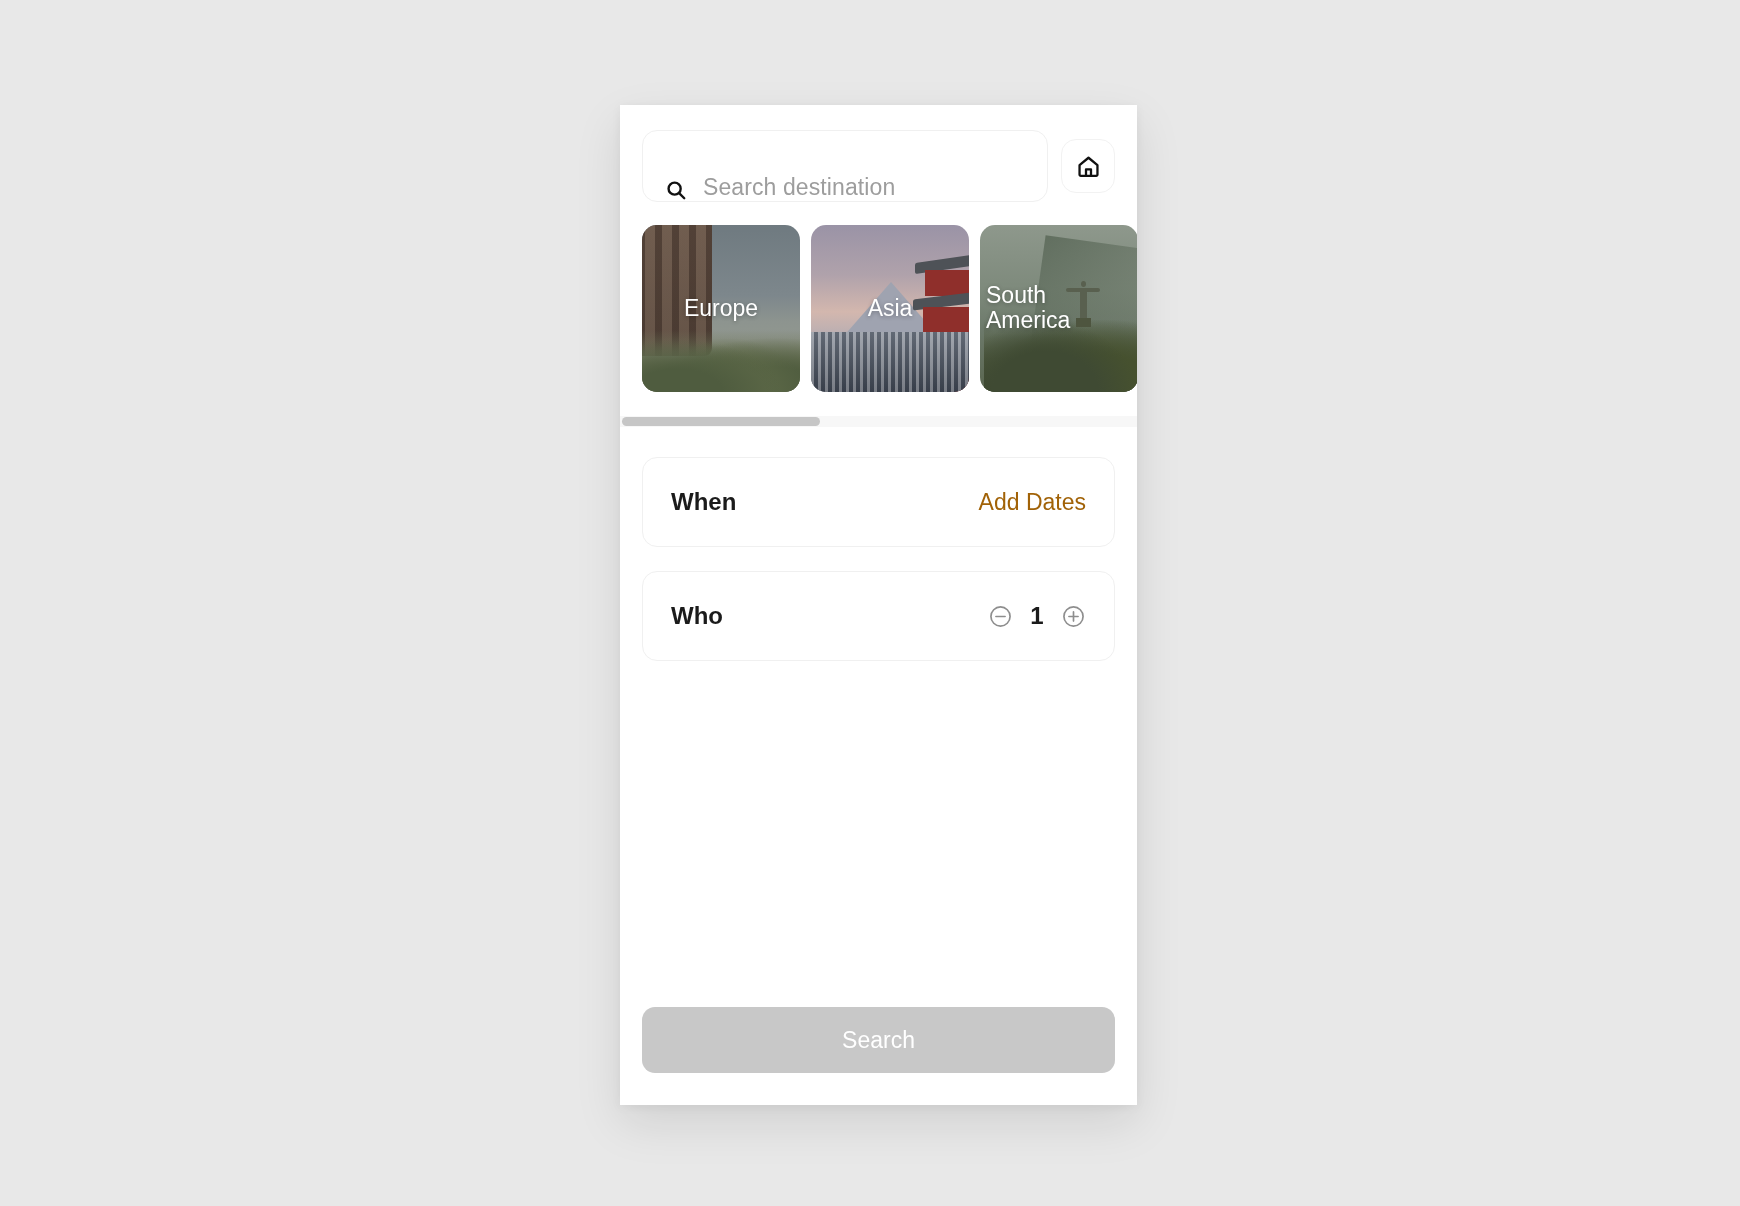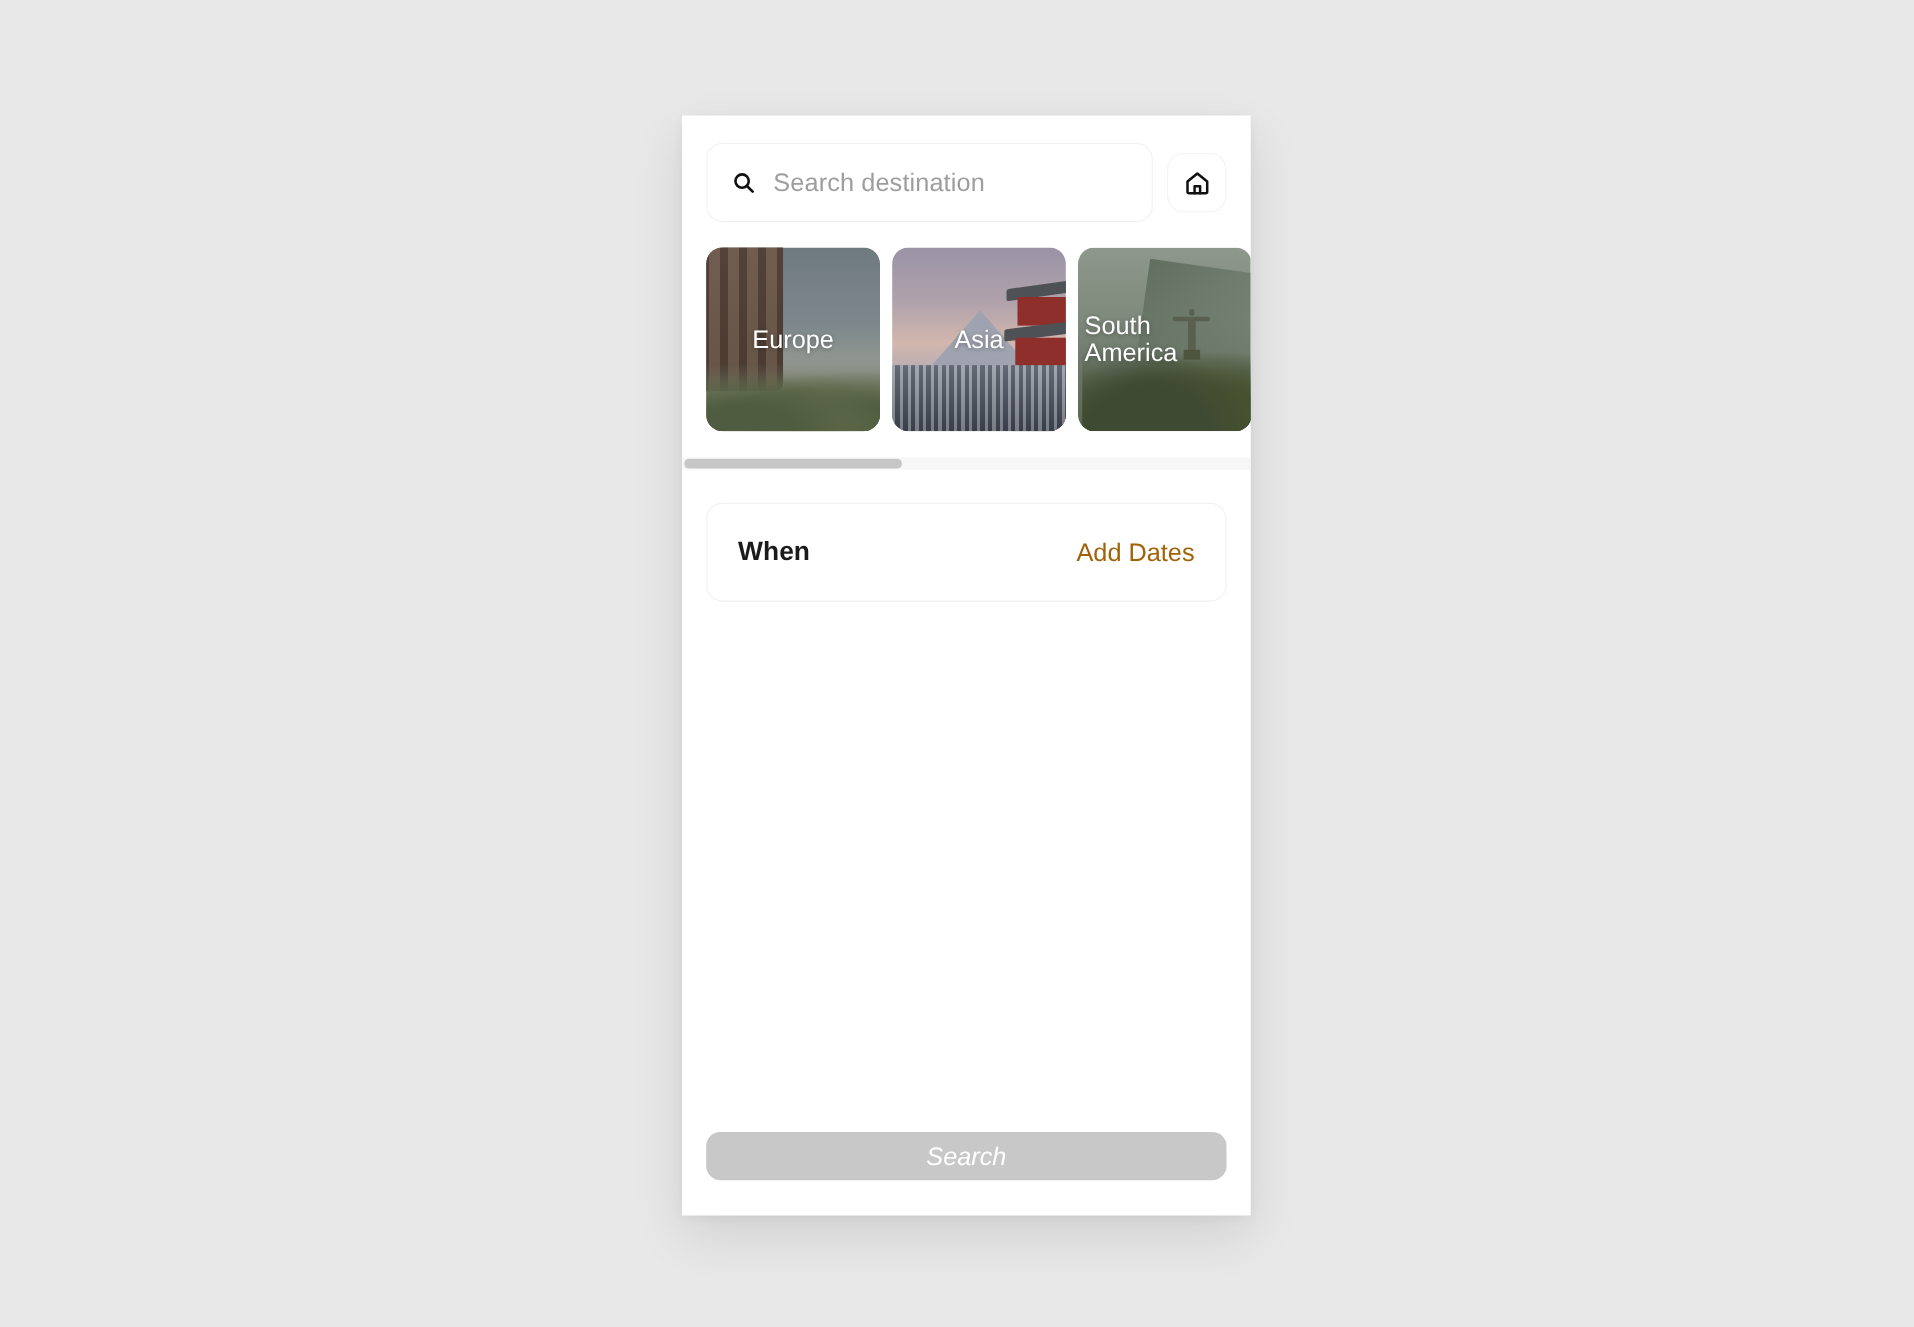--- a/index.html
+++ b/index.html
@@ -30,21 +30,21 @@
     align-items: center;
     gap: 13px;
     padding: 25px 22px 0 22px;
   }
   .search-box {
     flex: 1;
     height: 72px;
     border: 1px solid #f0f0f0;
     border-radius: 15px;
     display: flex;
-    align-items: center;
+    align-items: flex-end;
     padding: 0 22px;
     gap: 16px;
     background: #fff;
   }
   .search-icon { width: 22px; height: 22px; flex: none; display: block; }
   .search-placeholder {
     font-size: 23px;
     color: #9d9d9d;
     letter-spacing: .1px;
     white-space: nowrap;
@@ -240,29 +240,28 @@
     font-weight: 700;
     min-width: 14px;
     text-align: center;
   }
 
   
   .spacer { flex: 1; }
   .footer { padding: 0 22px 32px 22px; }
   .search-btn {
     width: 100%;
-    height: 44px;
+    height: 66px;
     border: none;
     border-radius: 13px;
     background: #c8c8c8;
     color: #ffffff;
     font-size: 23px;
     font-family: "Liberation Sans", sans-serif;
     cursor: default;
-    font-style: italic;
   }
 </style>
 </head>
 <body>
 
 <div class="stage">
   <div class="phone">
 
     <div class="search-row">
       <div class="search-box">
@@ -322,20 +321,35 @@
       <div class="scroll-thumb"></div>
     </div>
 
     <div class="options">
 
       <div class="opt-card">
         <span class="opt-title">When</span>
         <span class="opt-value">Add Dates</span>
       </div>
 
+      <div class="opt-card">
+        <span class="opt-title">Who</span>
+        <div class="stepper">
+          <svg class="step-btn" viewBox="0 0 24 24" fill="none" stroke="#8e8e8e" stroke-width="1.6" stroke-linecap="round">
+            <circle cx="12" cy="12" r="9.2"></circle>
+            <line x1="7.6" y1="12" x2="16.4" y2="12"></line>
+          </svg>
+          <span class="step-count">1</span>
+          <svg class="step-btn" viewBox="0 0 24 24" fill="none" stroke="#8e8e8e" stroke-width="1.6" stroke-linecap="round">
+            <circle cx="12" cy="12" r="9.2"></circle>
+            <line x1="7.6" y1="12" x2="16.4" y2="12"></line>
+            <line x1="12" y1="7.6" x2="12" y2="16.4"></line>
+          </svg>
+        </div>
+      </div>
 
     </div>
 
     <div class="spacer"></div>
 
     <div class="footer">
       <button class="search-btn">Search</button>
     </div>
 
   </div>

